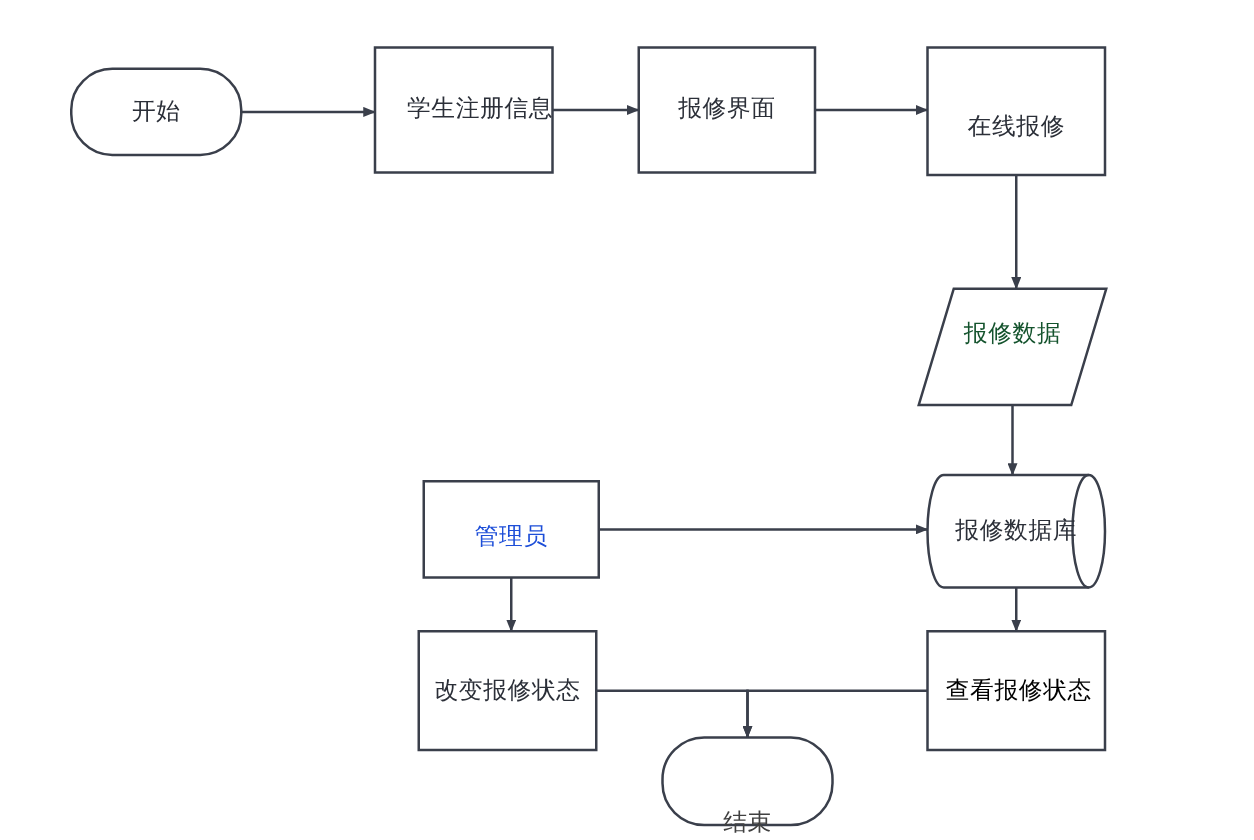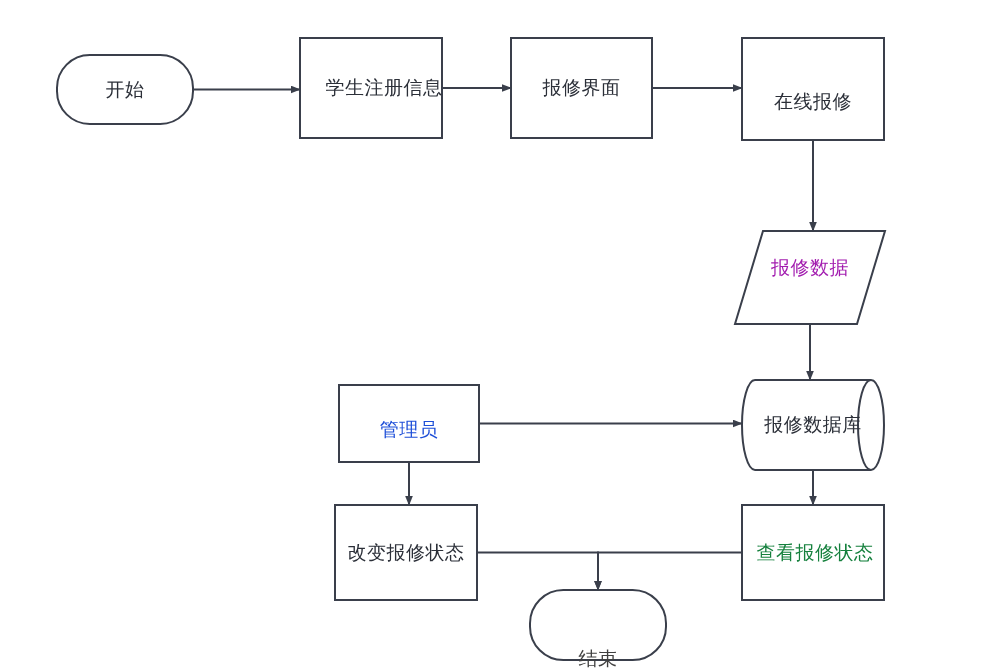--- a/index.html
+++ b/index.html
@@ -76,20 +76,20 @@
         <path d="M477,552.5 L598,552.5 L598,590" fill="none" stroke="#3a3f4b" stroke-width="2" stroke-linejoin="miter" marker-end="url(#arrowhead)"></path>
         <path d="M742,552.5 L598,552.5 L598,590" fill="none" stroke="#3a3f4b" stroke-width="2" stroke-linejoin="miter" marker-end="url(#arrowhead)"></path>
       </g>
   </svg>
 
   <div id="labels-layer">
       <div class="node-label" style="left: 57px; top: 55px; width: 136px; height: 69px; color: rgb(43, 47, 56); text-align: center;">开始</div>
       <div class="node-label" style="left: 300px; top: 38px; width: 168px; height: 100px; color: rgb(43, 47, 56);">学生注册信息</div>
       <div class="node-label" style="left: 511px; top: 38px; width: 141px; height: 100px; color: rgb(43, 47, 56);">报修界面</div>
       <div class="node-label" style="left: 742px; top: 38px; width: 142px; height: 128px; color: rgb(43, 47, 56);">在线报修</div>
-      <div class="node-label" style="left: 735px; top: 231px; width: 150px; height: 74px; color: #a21caf;">报修数据</div>
+      <div class="node-label" style="left: 735px; top: 231px; width: 150px; height: 74px; color: #14532d;">报修数据</div>
       <div class="node-label" style="left: 742px; top: 380px; width: 142px; height: 90px; color: rgb(43, 47, 56); border-radius: 24px;">报修数据库</div>
       <div class="node-label" style="left: 339px; top: 385px; width: 140px; height: 89px; color: #1d4ed8;">管理员</div>
       <div class="node-label" style="left: 335px; top: 505px; width: 142px; height: 95px; color: rgb(43, 47, 56);">改变报修状态</div>
-      <div class="node-label" style="left: 742px; top: 505px; width: 146px; height: 95px; color: #15803d;">查看报修状态</div>
+      <div class="node-label" style="left: 742px; top: 505px; width: 146px; height: 95px; color: #000000;">查看报修状态</div>
       <div class="node-label" style="left: 530px; top: 624px; width: 136px; height: 70px; color: #404040;">结束</div>
     </div>
 </div>
 
 </body></html>

